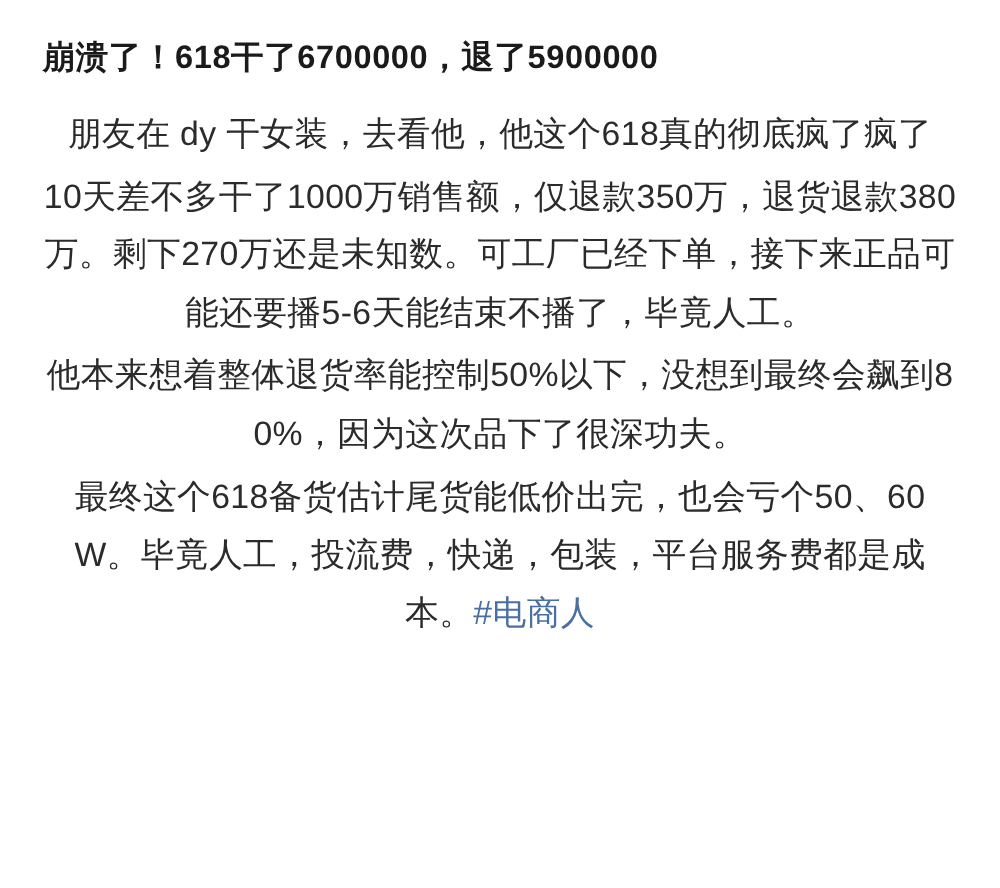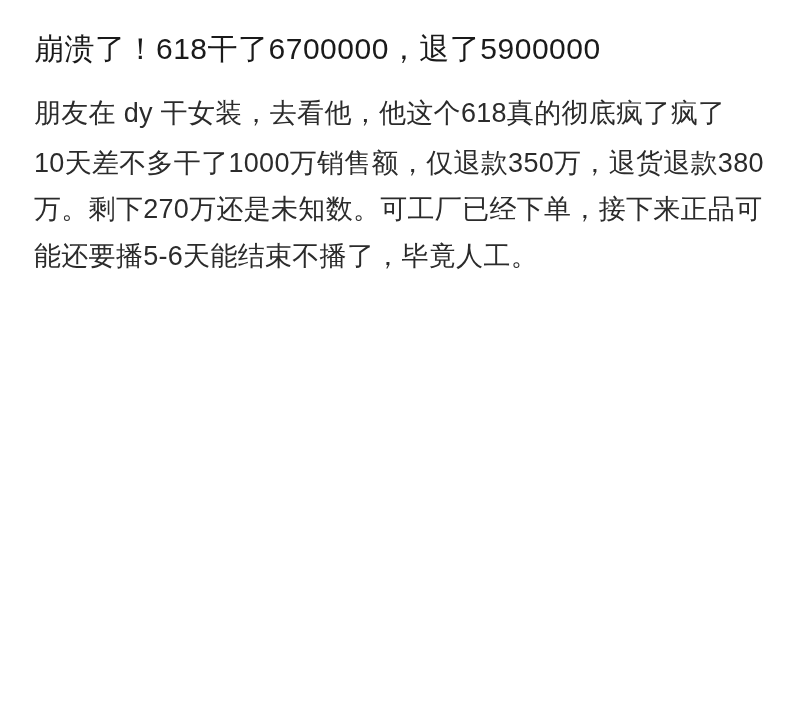--- a/index.html
+++ b/index.html
@@ -14,30 +14,31 @@
     overflow: hidden;
   }
   .post {
     box-sizing: border-box;
     width: 800px;
     height: 710px;
     padding: 26px 34px 0 34px;
     background: #ffffff;
   }
   .post-title {
-    font-size: 30px;
-    font-weight: normal;
+    font-size: 26px;
+    font-weight: bold;
     color: #1a1a1a;
     line-height: 1.52;
     letter-spacing: 0.5px;
     margin: 0 0 18px 0;
     word-break: break-all;
   }
   .post-body {
     margin: 0;
+    text-align: center;
   }
   .para {
     font-size: 27px;
     color: #2b2b2b;
     line-height: 1.72;
     letter-spacing: 0.3px;
     margin: 0 0 4px 0;
     word-break: break-all;
   }
   .para:last-child {
@@ -48,14 +49,16 @@
   }
 </style>
 </head>
 <body>
 
 <div class="post">
   <h1 class="post-title">崩溃了！618干了6700000，退了5900000</h1>
   <div class="post-body">
     <p class="para">朋友在 dy 干女装，去看他，他这个618真的彻底疯了疯了</p>
     <p class="para">10天差不多干了1000万销售额，仅退款350万，退货退款380万。剩下270万还是未知数。可工厂已经下单，接下来正品可能还要播5-6天能结束不播了，毕竟人工。</p>
+    <p class="para">他本来想着整体退货率能控制50%以下，没想到最终会飙到80%，因为这次品下了很深功夫。</p>
+    <p class="para"><span>最终这个618备货估计尾货能低价出完，也会亏个50、60W。毕竟人工，投流费，快递，包装，平台服务费都是成本。</span><span class="hashtag">#电商人</span></p>
   </div>
 </div>
 
 </body></html>

